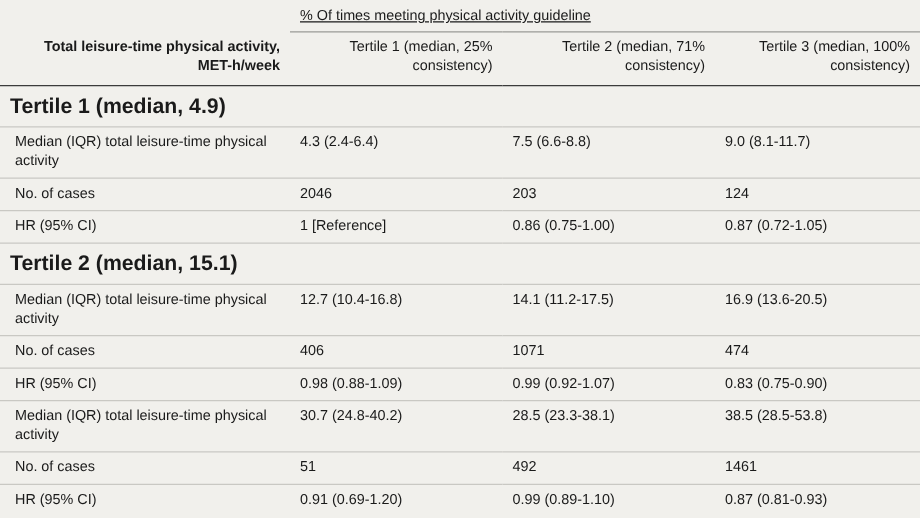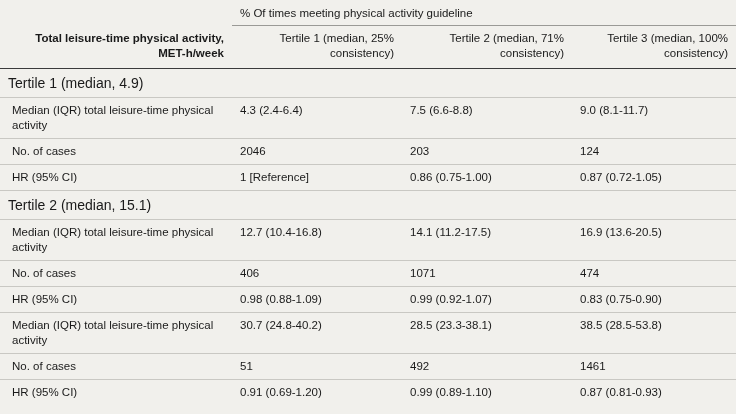--- a/index.html
+++ b/index.html
@@ -38,38 +38,39 @@
     background: #f1f0ec;
   }
   .spanhead-title {
     font-size: 11.5px;
     font-weight: 400;
     text-align: left;
     padding: 6px 8px 5px 8px;
     border-bottom: 1px solid #9a9a96;
     vertical-align: bottom;
     line-height: 1.25;
+    text-decoration: underline;
   }
   .colhead {
     font-size: 11.5px;
     font-weight: 400;
     text-align: right;
     vertical-align: top;
     padding: 5px 8px 7px 8px;
     border-bottom: 1.6px solid #3b3b3b;
     line-height: 1.3;
   }
   .colhead.stub {
     font-weight: 700;
     vertical-align: bottom;
     line-height: 1.3;
   }
   .group-row td {
-    font-weight: 400;
-    font-size: 14px;
+    font-weight: 700;
+    font-size: 17px;
     padding: 5px 8px 5px 8px;
     border-bottom: 1px solid #c9c8c3;
     line-height: 1.3;
   }
   .data-row td {
     font-size: 11.5px;
     padding: 5px 8px 5px 8px;
     border-bottom: 1px solid #c9c8c3;
     vertical-align: top;
     line-height: 1.3;

